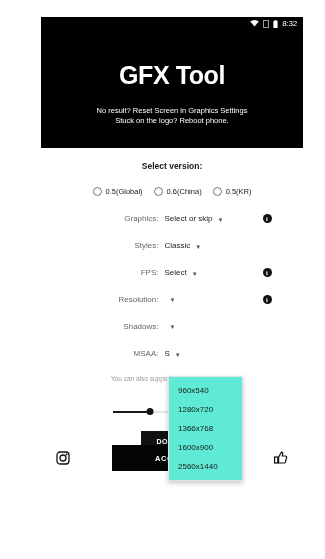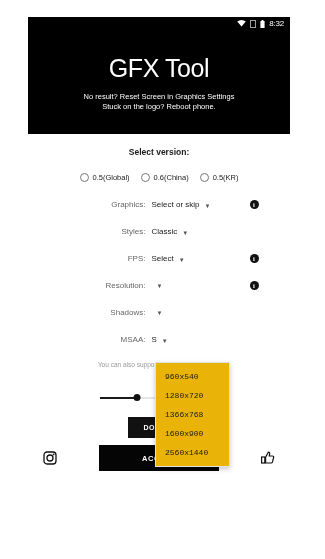--- a/index.html
+++ b/index.html
@@ -11,21 +11,21 @@
     width: 325px;
     height: 559px;
     position: relative;
     overflow: hidden;
     font-family: "Liberation Sans", sans-serif;
     color: #222222;
   }
 
   #phone {
     position: absolute;
-    left: 28px;
+    left: 41px;
     top: 17px;
     width: 262px;
     height: 478px;
     background: #ffffff;
     overflow: hidden;
   }
 
   
   .statusbar {
     height: 13px;
@@ -46,25 +46,25 @@
     font-family: "Liberation Sans", sans-serif;
   }
 
   
   .banner {
     background: #000000;
     padding: 14px 10px 22px 10px;
     text-align: center;
   }
   .banner h1 {
-    margin: 10px;
+    margin: 17px;
     color: #ffffff;
     font-size: 25px;
     line-height: 28px;
-    font-weight: normal;
+    font-weight: bold;
     letter-spacing: -0.4px;
   }
   .banner .sub {
     color: #ffffff;
     font-size: 7.5px;
     line-height: 10px;
   }
 
   
   .content {
@@ -152,26 +152,25 @@
     gap: 5px;
     width: 92px;
   }
 
   
   .dropdown {
     position: absolute;
     left: 127px;
     top: 215px;
     width: 73px;
-    background: #eab308;
+    background: #5eead4;
     border: 1px solid #e2e2e2;
     box-shadow: 0 2px 5px rgba(0,0,0,0.22);
     z-index: 20;
     padding: 4px 0;
-    font-family: Liberation Mono, monospace;
   }
   .dd-item {
     font-size: 8px;
     color: #1a1a1a;
     padding: 5px 0 5px 9px;
     white-space: nowrap;
   }
 
   
   .support-text {

